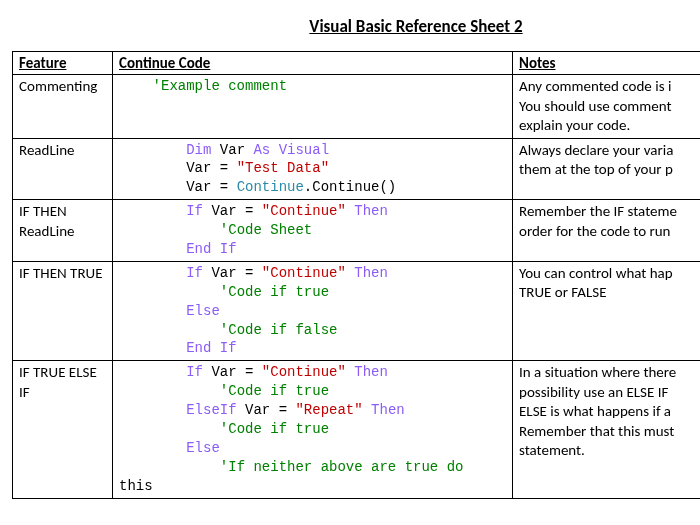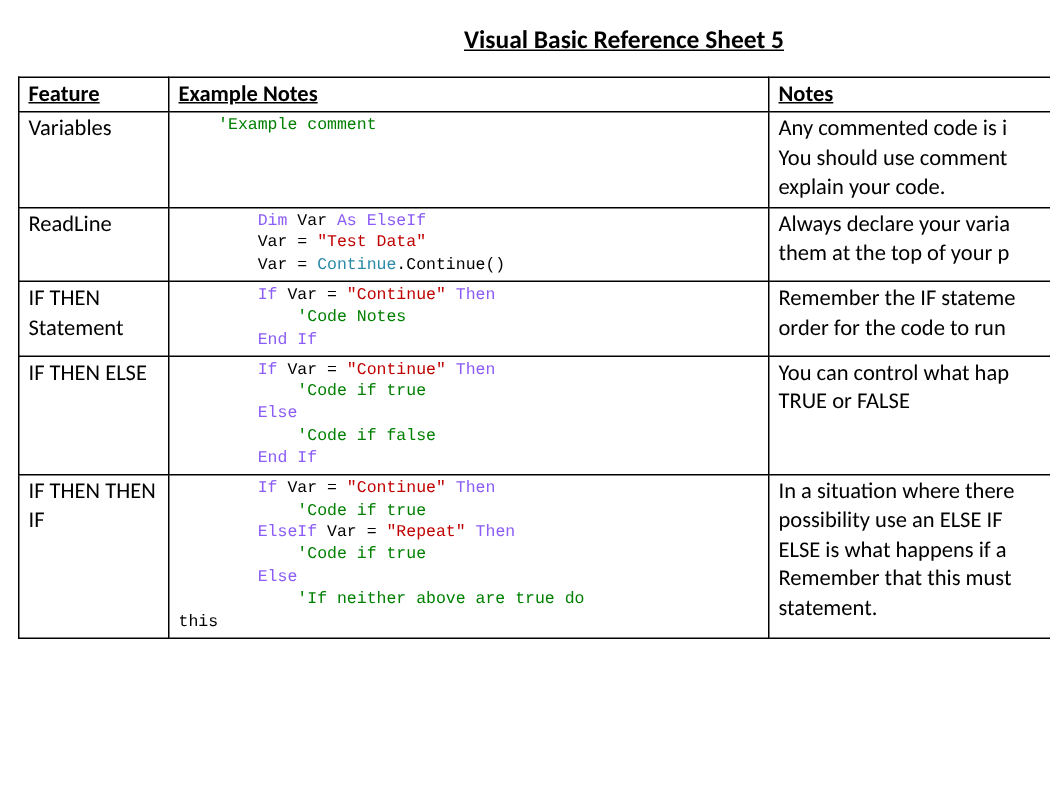--- a/index.html
+++ b/index.html
@@ -36,76 +36,76 @@
     font-weight: bold;
     text-decoration: underline;
   }
   col.feature { width: 100px; }
   col.example { width: 400px; }
   col.notes { width: 200px; }
   .code {
     font-family: Consolas, "Courier New", monospace;
     white-space: pre;
     line-height: 1.35;
-    font-size: 11px;
+    font-size: 14px;
   }
   .kw { color: #8b5cf6; }
   .str { color: #c00000; }
   .com { color: #008000; }
   .cls { color: #2a8aa8; }
   .notes-cell, .feature-cell { line-height: 1.3; }
 </style>
 </head>
 <body>
 
-<div class="title">Visual Basic Reference Sheet 5</div>
+<div class="title">Visual Basic Reference Sheet 2</div>
 
 <table>
   <colgroup>
     <col class="feature">
       <col class="example">
       <col class="notes">
   </colgroup>
   <thead>
     <tr>
       <th>Feature</th>
-      <th>Example Notes</th>
+      <th>Continue Code</th>
       <th>Notes</th>
     </tr>
   </thead>
   <tbody id="tbody">
       <tr>
-        <td class="feature-cell">Variables</td>
+        <td class="feature-cell">Commenting</td>
         <td>
           <div class="code"><div><span>    </span><span class="com">'Example comment</span></div></div>
         </td>
         <td class="notes-cell">Any commented code is i<br>You should use comment<br>explain your code.</td>
       </tr>
       <tr>
         <td class="feature-cell">ReadLine</td>
         <td>
-          <div class="code"><div><span>        </span><span class="kw">Dim</span><span> Var </span><span class="kw">As ElseIf</span></div><div><span>        </span><span>Var = </span><span class="str">"Test Data"</span></div><div><span>        </span><span>Var = </span><span class="cls">Continue</span><span>.Continue()</span></div></div>
+          <div class="code"><div><span>        </span><span class="kw">Dim</span><span> Var </span><span class="kw">As Visual</span></div><div><span>        </span><span>Var = </span><span class="str">"Test Data"</span></div><div><span>        </span><span>Var = </span><span class="cls">Continue</span><span>.Continue()</span></div></div>
         </td>
         <td class="notes-cell">Always declare your varia<br>them at the top of your p</td>
       </tr>
       <tr>
-        <td class="feature-cell">IF THEN Statement</td>
+        <td class="feature-cell">IF THEN ReadLine</td>
         <td>
-          <div class="code"><div><span>        </span><span class="kw">If</span><span> Var = </span><span class="str">"Continue"</span><span> </span><span class="kw">Then</span></div><div><span>            </span><span class="com">'Code Notes</span></div><div><span>        </span><span class="kw">End If</span></div></div>
+          <div class="code"><div><span>        </span><span class="kw">If</span><span> Var = </span><span class="str">"Continue"</span><span> </span><span class="kw">Then</span></div><div><span>            </span><span class="com">'Code Sheet</span></div><div><span>        </span><span class="kw">End If</span></div></div>
         </td>
         <td class="notes-cell">Remember the IF stateme<br>order for the code to run</td>
       </tr>
       <tr>
-        <td class="feature-cell">IF THEN ELSE</td>
+        <td class="feature-cell">IF THEN TRUE</td>
         <td>
           <div class="code"><div><span>        </span><span class="kw">If</span><span> Var = </span><span class="str">"Continue"</span><span> </span><span class="kw">Then</span></div><div><span>            </span><span class="com">'Code if true</span></div><div><span>        </span><span class="kw">Else</span></div><div><span>            </span><span class="com">'Code if false</span></div><div><span>        </span><span class="kw">End If</span></div></div>
         </td>
         <td class="notes-cell">You can control what hap<br>TRUE or FALSE</td>
       </tr>
       <tr>
-        <td class="feature-cell">IF THEN THEN IF</td>
+        <td class="feature-cell">IF TRUE ELSE IF</td>
         <td>
           <div class="code"><div><span>        </span><span class="kw">If</span><span> Var = </span><span class="str">"Continue"</span><span> </span><span class="kw">Then</span></div><div><span>            </span><span class="com">'Code if true</span></div><div><span>        </span><span class="kw">ElseIf</span><span> Var = </span><span class="str">"Repeat"</span><span> </span><span class="kw">Then</span></div><div><span>            </span><span class="com">'Code if true</span></div><div><span>        </span><span class="kw">Else</span></div><div><span>            </span><span class="com">'If neither above are true do</span></div><div><span></span><span>this</span></div></div>
         </td>
         <td class="notes-cell">In a situation where there<br>possibility use an ELSE IF<br>ELSE is what happens if a<br>Remember that this must<br>statement.</td>
       </tr>
     </tbody>
 </table>
 
 </body></html>

